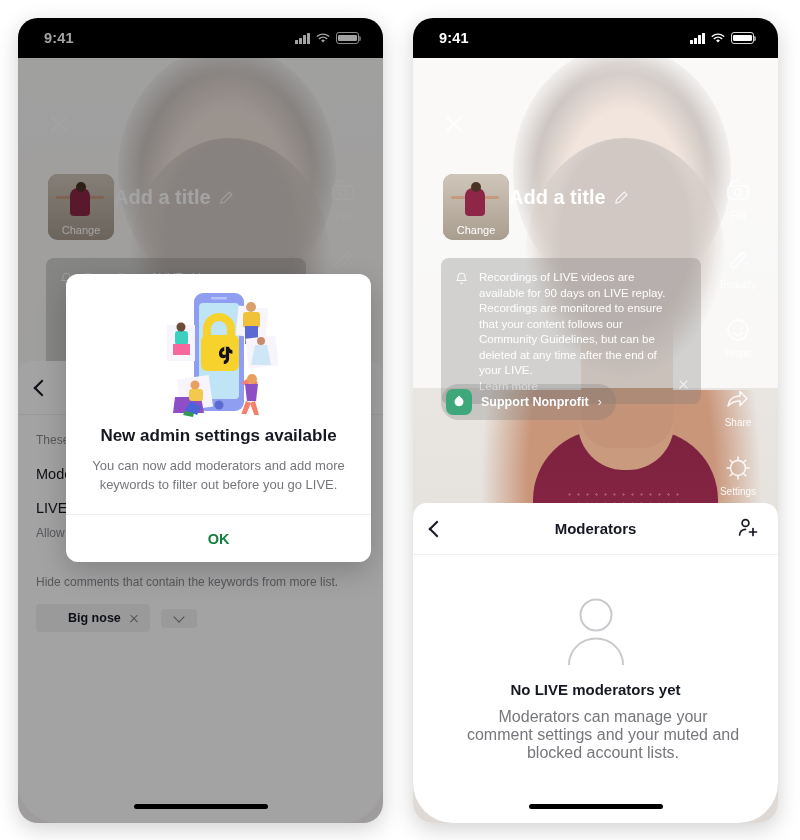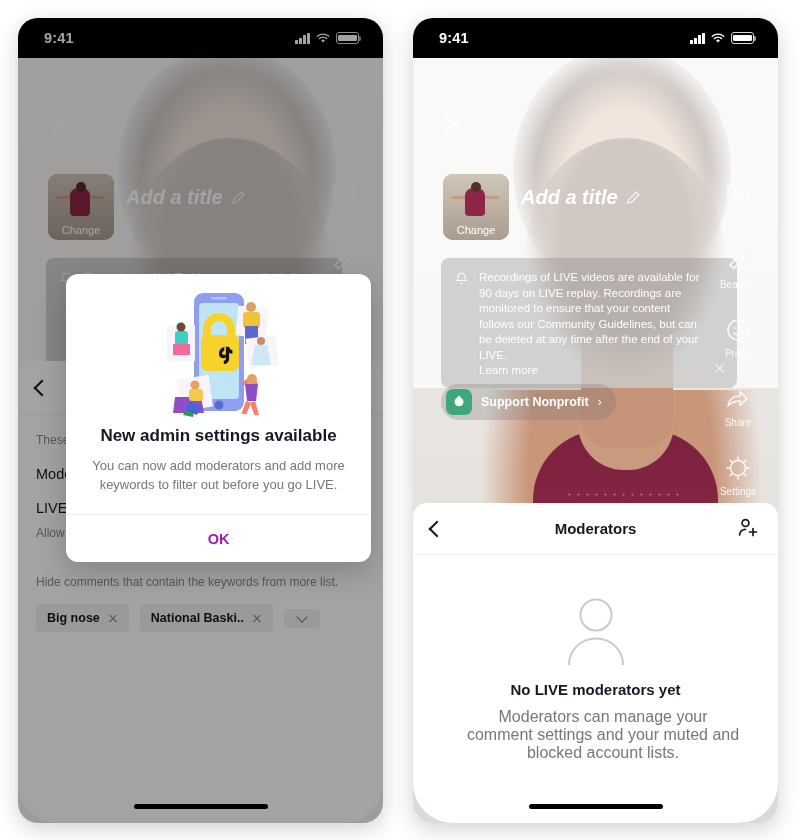--- a/index.html
+++ b/index.html
@@ -84,25 +84,25 @@
   .thumb { position:absolute; left:30px; top:116px; width:66px; height:66px; border-radius:10px;
            overflow:hidden; background:#9a9288; }
   .thumb .ty { position:absolute; inset:0;
            background: linear-gradient(#cfc6ba, #b9ada0 60%, #a99d90);}
   .thumb .tp { position:absolute; left:22px; top:14px; width:20px; height:28px; background:#8e2747; border-radius:8px 8px 4px 4px;}
   .thumb .tarm{position:absolute;left:8px;top:22px;width:48px;height:3px;background:#c79a7e;border-radius:2px;}
   .thumb .thead{position:absolute;left:28px;top:8px;width:10px;height:10px;border-radius:50%;background:#4a3224;}
   .thumb-label { position:absolute; left:0; bottom:4px; width:100%; text-align:center;
            font-size:11px; color:#fff; }
 
-  .title-row { position:absolute; left:108px; top:128px; display:flex; align-items:center; gap:8px;font-style:italic; }
+  .title-row { position:absolute; left:96px; top:128px; display:flex; align-items:center; gap:8px; }
   .title-row .t { font-size:20px; font-weight:bold; color:#fff; }
   .pencil { width:15px; height:15px; opacity:.9; }
 
-  .notice { position:absolute; left:28px; top:200px; width:296px;
+  .notice { position:absolute; left:28px; top:200px; width:260px;
             background: rgba(120,120,120,0.30); border-radius:8px; padding:12px 30px 12px 38px; }
   .notice .bell { position:absolute; left:14px; top:14px; width:13px; height:14px; opacity:.9;}
   .notice p { font-size:11.5px; line-height:15.5px; color:#fff; }
   .notice .more { font-size:11.5px; color:#fff; display:block; margin-top:1px; }
   .notice .nx { position:absolute; right:12px; bottom:14px; width:11px; height:11px; opacity:.8;}
   .notice .nx:before,.notice .nx:after{content:"";position:absolute;left:0;top:5px;width:11px;height:1.3px;background:#fff;}
   .notice .nx:before{transform:rotate(45deg)}.notice .nx:after{transform:rotate(-45deg)}
 
   .nonprofit { position:absolute; left:28px; top:326px; display:flex; align-items:center; gap:9px;
                background: rgba(120,120,120,0.28); border-radius:20px; padding:5px 14px 5px 5px;}
@@ -134,41 +134,41 @@
   .chev-r { width:8px; height:8px; border-right:1.8px solid #9b9ca1; border-top:1.8px solid #9b9ca1;
             transform: rotate(45deg); }
   .switch { width:41px; height:24px; border-radius:12px; background:#25a35a; position:relative; }
   .switch i { position:absolute; right:2px; top:2px; width:20px; height:20px; border-radius:50%; background:#fff; }
   .plus { position:relative; width:16px; height:16px; }
   .plus:before,.plus:after{content:"";position:absolute;background:#161823;}
   .plus:before{left:0;top:7.2px;width:16px;height:1.6px}
   .plus:after{left:7.2px;top:0;width:1.6px;height:16px}
   .chips { display:flex; gap:11px; padding:14px 18px 0; align-items:center; }
   .chip { background:#f1f1f2; border-radius:4px; padding:7px 11px; display:flex; align-items:center; gap:8px; }
-  .chip span { font-size:12.5px; font-weight:bold; color:#161823; }
+  .chip span { font-size:12.5px; font-weight:bold; color:#161823;margin-left:21px; }
   .chip .x { position:relative; width:10px; height:10px; opacity:.55;}
   .chip .x:before,.chip .x:after{content:"";position:absolute;left:0;top:4.5px;width:10px;height:1.2px;background:#161823;}
   .chip .x:before{transform:rotate(45deg)}.chip .x:after{transform:rotate(-45deg)}
   .chip.more { padding:7px 14px; }
   .chev-d { width:8px; height:8px; border-right:1.6px solid #7a7b80; border-bottom:1.6px solid #7a7b80;
             transform: rotate(45deg); margin-top:-3px;}
   .home-ind { position:absolute; left:50%; transform:translateX(-50%); bottom:14px;
               width:134px; height:5px; background:#000; border-radius:3px; }
 
   
   .dim { position:absolute; inset:0; background:rgba(0,0,0,0.36); z-index:60; }
 
   
   .modal { position:absolute; left:48px; top:256px; width:305px; background:#fff;
            border-radius:12px; z-index:70; overflow:hidden; box-shadow:0 10px 30px rgba(0,0,0,.2); }
   .modal-illus { height:148px; display:flex; align-items:center; justify-content:center; padding-top:14px; }
   .modal h3 { text-align:center; font-size:17px; font-weight:bold; color:#161823; padding:4px 18px 0; }
   .modal p { text-align:center; font-size:13px; color:#76777c; line-height:19px; padding:10px 24px 20px; }
   .modal .ok { border-top:1px solid #efefef; height:48px; display:flex; align-items:center;
-               justify-content:center; font-size:14.5px; font-weight:bold; color:#a21caf; }
+               justify-content:center; font-size:14.5px; font-weight:bold; color:#15803d; }
 
   
   .mod-sheet { position:absolute; left:0; bottom:0; width:365px; height:320px; background:#fff;
                border-radius:14px 14px 40px 40px; }
   .mod-head { position:relative; height:52px; display:flex; align-items:center; padding:0 18px;
               border-bottom:1px solid #f0f0f0; }
   .mod-title { position:absolute; left:0; width:100%; text-align:center; font-size:15px; font-weight:bold; color:#161823;}
   .addp { position:absolute; right:18px; top:14px; width:24px; height:24px; }
   .empty { padding-top:38px; text-align:center; }
   .empty .av { width:74px; height:74px; margin:0 auto 14px; position:relative; }
@@ -321,24 +321,20 @@
       </div>
 
 
       <div class="row" style="padding-top:28px">
         <div class="row-desc">Hide comments that contain the keywords from more list.</div>
       </div>
 
       <div class="chips">
         <div class="chip">
           <span>Big nose</span>
-          <div class="x"></div>
-        </div>
-        <div class="chip">
-          <span>National Baski..</span>
           <div class="x"></div>
         </div>
         <div class="chip more">
           <div class="chev-d"></div>
         </div>
       </div>
 
       <div class="home-ind"></div>
     </div>
 

